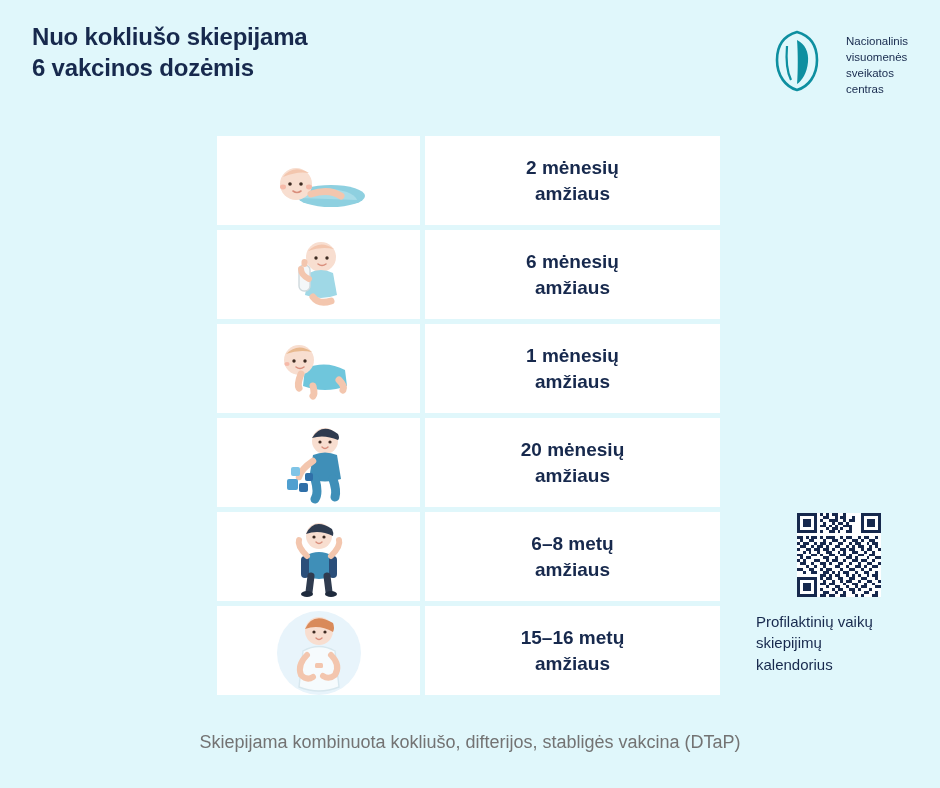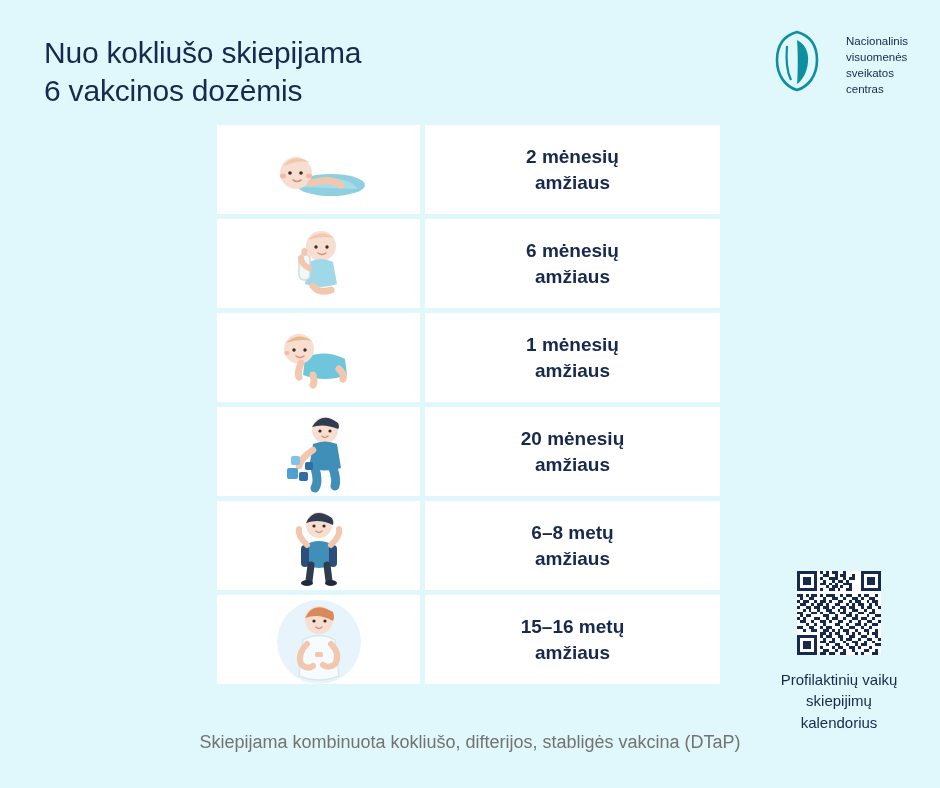--- a/index.html
+++ b/index.html
@@ -18,27 +18,27 @@
 
   
   .header {
     position: absolute;
     top: 18px;
     left: 28px;
     width: 880px;
     height: 100px;
   }
   .title {
-    font-size: 30px;
-    font-weight: normal;
+    font-size: 24px;
+    font-weight: bold;
     line-height: 1.28;
     color: #17294d;
     letter-spacing: -0.2px;
     white-space: pre-line;
-    margin: 16px;
+    margin: 4px;
   }
 
   
   .logo {
     position: absolute;
     top: 12px;
     right: 0;
     display: flex;
     align-items: flex-start;
     gap: 26px;
@@ -53,21 +53,21 @@
     line-height: 1.38;
     color: #17294d;
     white-space: pre-line;
     padding-top: 4px;
   }
 
   
   .table {
     position: absolute;
     left: 217px;
-    top: 125px;
+    top: 136px;
     width: 503px;
   }
   .row {
     display: flex;
     gap: 5px;
     margin-bottom: 5px;
     height: 89px;
   }
   .cell-icon {
     width: 203px;
@@ -88,23 +88,22 @@
     font-weight: bold;
     line-height: 1.35;
     color: #17294d;
     white-space: pre-line;
   }
 
   
   .qr-block {
     position: absolute;
     left: 756px;
-    top: 571px;
+    top: 513px;
     width: 166px;
-    text-align: center;
   }
   .qr-img {
     width: 84px;
     height: 84px;
     margin: 0 auto;
     display: block;
   }
   .qr-caption {
     margin-top: 14px;
     font-size: 15px;

